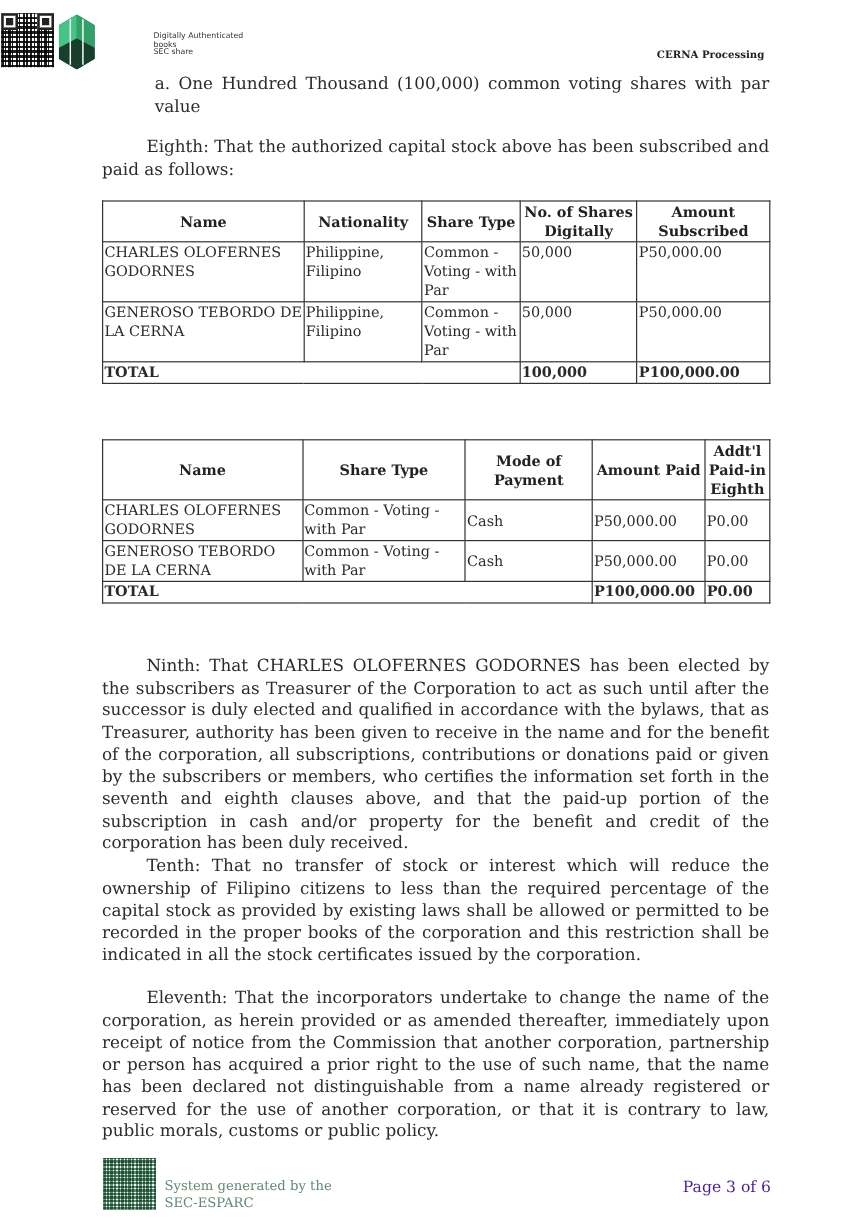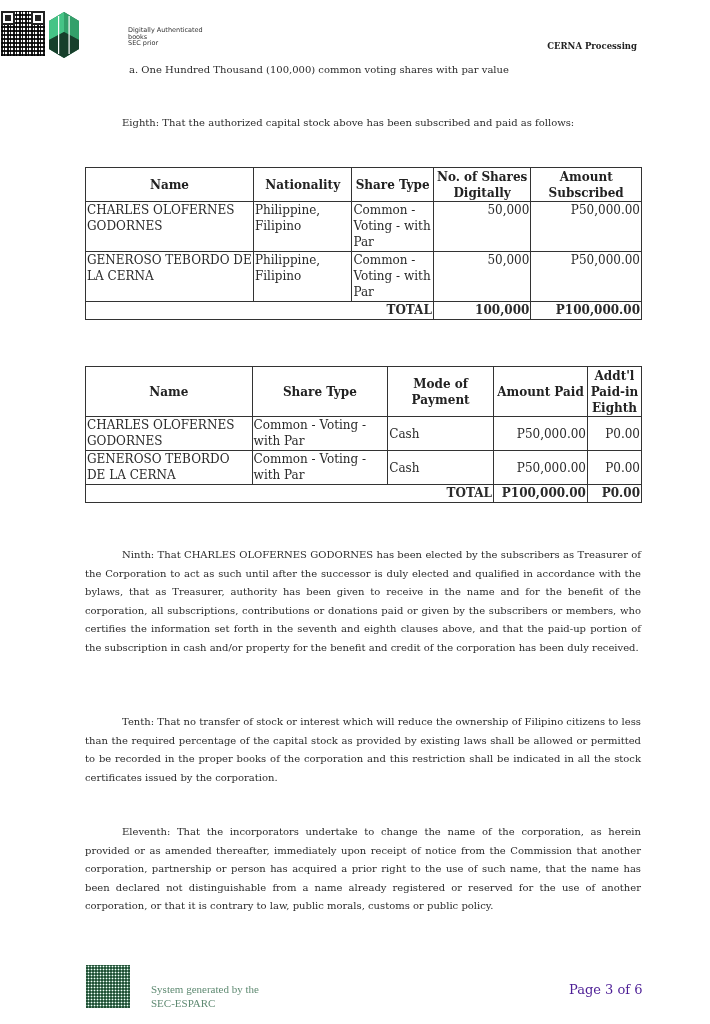--- a/index.html
+++ b/index.html
@@ -16,68 +16,68 @@
   .qr-top::before, .qr-top::after { content: ""; position: absolute; width: 10px; height: 10px;
         border: 2px solid #222; background: #fff; box-shadow: inset 0 0 0 2px #fff, inset 0 0 0 5px #222; }
   .qr-top::before { left: 0; top: 0; }
   .qr-top::after { right: 0; top: 0; }
   .logo { left: 49px; top: 12px; width: 30px; height: 46px; }
   .auth-text { left: 83px; top: 27px; font-family: "DejaVu Sans", sans-serif; font-size: 6.5px;
                line-height: 6.5px; color: #333; margin-left: 45px; }
   .zero { right: 73px; top: 41px; font-size: 8.5px; font-weight: bold; color: #222; }
 
   
-  .para { position: absolute; left: 85px; width: 556px; font-size: 10px; line-height: 18.5px;
+  .para { position: absolute; left: 85px; width: 556px; font-size: 14px; line-height: 18.5px;
           text-align: justify; color: #2b2b2b; }
   .indent { text-indent: 37px; }
   .item-a { left: 129px; width: 512px; top: 61px; }
   .item-a .cont { margin-left: -44px; }
 
   
   table { position: absolute; left: 85px; width: 557px; border-collapse: collapse;
           font-size: 12px; line-height: 16px; color: #2a2a2a; }
   td, th { border: 1.5px solid #333; padding: 0 1px; vertical-align: top; }
   th { font-weight: bold; text-align: center; vertical-align: middle; color: #222; }
-  .r { text-align: right; }
+  .r { }
   .b { font-weight: bold; }
   .mid { vertical-align: middle; }
   .t1 { top: 167px; }
   .t1 .hdr th { height: 33px; }
   .t1 .row td { height: 49px; }
   .t1 .tot td { height: 17px; }
   .t2 { top: 366px; }
   .t2 .hdr th { height: 49px; }
   .t2 .row td { height: 33px; }
   .t2 .tot td { height: 17px; }
 
   
   .qr-bot { left: 86px; top: 965px; width: 44px; height: 43px;
         background:
         repeating-linear-gradient(90deg, #5e8f75 0 2px, #fff 2px 3px, #5e8f75 3px 5px, #fff 5px 6px),
         repeating-linear-gradient(0deg, #5e8f75 0 2px, #fff 2px 3px);
         background-blend-mode: multiply; }
-  .sysgen { left: 151px; top: 982px; font-size: 11px; line-height: 14px; color: #5f8a72; font-family: Liberation Serif, serif; }
+  .sysgen { left: 137px; top: 982px; font-size: 11px; line-height: 14px; color: #5f8a72; }
   .pagenum { left: 569px; top: 982px; font-size: 13px; color: #4c1d95; }
 </style>
 </head>
 <body>
 
 <div class="abs qr qr-top"></div>
 <svg class="abs logo" viewBox="0 0 30 46">
   <polygon points="15,0 30,9 30,37 15,46 0,37 0,9" fill="#1f6b45"></polygon>
   <polygon points="0,9 15,0 15,20 0,28" fill="#45c486"></polygon>
   <polygon points="15,0 30,9 30,28 15,20" fill="#33a06a"></polygon>
   <polygon points="0,28 15,20 30,28 30,37 15,46 0,37" fill="#173f2b"></polygon>
   <rect x="9" y="4" width="1.2" height="38" fill="#ffffff"></rect>
   <rect x="19.5" y="4" width="1.2" height="38" fill="#ffffff"></rect>
 </svg>
 <div class="abs auth-text">
   <div>Digitally Authenticated</div>
   <div>books</div>
-  <div>SEC prior</div>
+  <div>SEC share</div>
 </div>
 <div class="abs zero">CERNA Processing</div>
 
 <div class="para item-a">
   <div>a. One Hundred Thousand (100,000) common voting shares with par value</div>
 </div>
 
 <div class="para indent" style="top:114px;">Eighth: That the authorized capital stock above has been subscribed and paid as follows:</div>
 
 <table class="t1">

